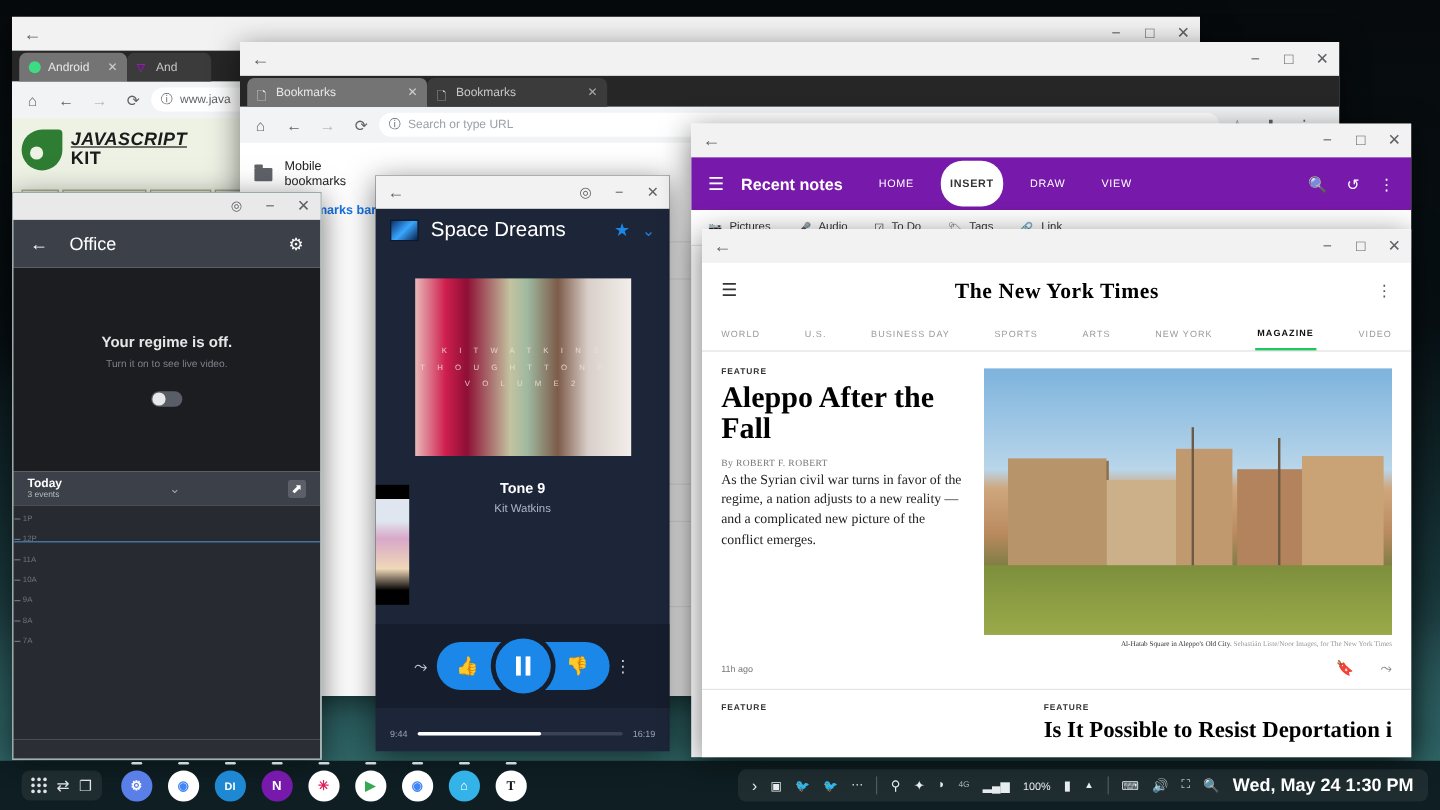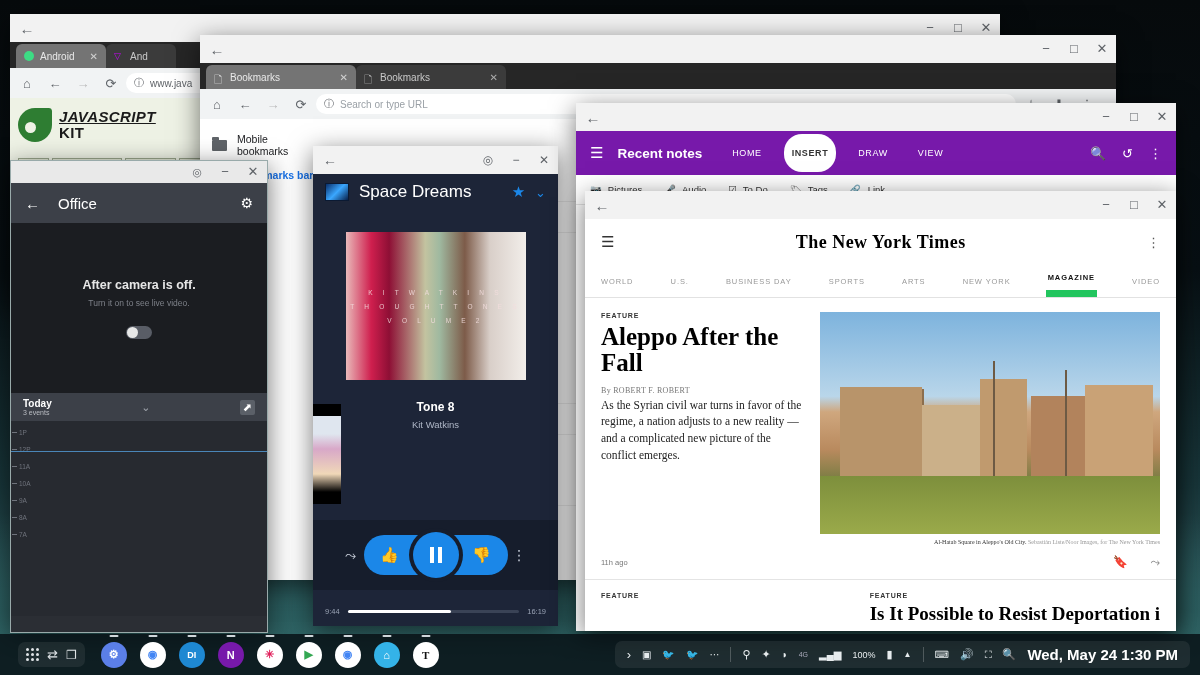--- a/index.html
+++ b/index.html
@@ -112,21 +112,21 @@
   .onri { margin-left:auto; display:flex; gap:16px; font-size:13px; }
   .onribbon { height:30px; background:#fff; display:flex; align-items:center; gap:22px; padding:0 14px; border-bottom:1px solid #e3e3e3;}
   .onitem { display:flex; align-items:center; gap:6px; font-size:9.5px; color:#333; }
 
   
   #nyt { background:#fff; }
   .nythd { height:46px; display:flex; align-items:center; padding:0 16px; }
   .nytlogo { flex:1; text-align:center; font-family:"Liberation Serif", serif; font-weight:bold; font-size:18px; color:#000; letter-spacing:.5px;}
   .nytnav { display:flex; align-items:center; justify-content:space-between; padding:0 14px; border-bottom:1px solid #e2e2e2; }
   .nytnav a { font-size:7.5px; letter-spacing:.9px; color:#999; padding:8px 2px; display:block; }
-  .nytnav a.act { color:#111; font-weight:bold; border-bottom:7px solid #22c55e; }
+  .nytnav a.act { color:#111; font-weight:bold; border-bottom:2px solid #22c55e; }
   .nytbody { display:flex; padding:14px 16px 0; gap:18px; }
   .kicker { font-size:7px; letter-spacing:.8px; color:#333; font-weight:bold; }
   .hl { font-family:"Liberation Serif", serif; font-weight:bold; font-size:25px; color:#000; line-height:1.03; margin-top:5px;}
   .byline { font-family:"Liberation Serif", serif; font-size:8px; color:#777; margin-top:10px; letter-spacing:.3px;}
   .summ { font-family:"Liberation Serif", serif; font-size:11.5px; color:#222; line-height:1.45; margin-top:2px;}
   .photo { width:340px; height:222px; position:relative; overflow:hidden;
     background:linear-gradient(to bottom,#7db3dd 0%,#b9d6ea 38%,#cfa77e 45%,#b98a5e 62%,#6e7a3e 78%,#8fa03f 100%); }
   .cap { font-family:"Liberation Serif", serif; font-size:6px; color:#333; margin-top:5px; text-align:right;}
   .cap span { color:#999; }
   .nytmeta { display:flex; align-items:center; padding:10px 16px; border-bottom:1px solid #e4e4e4; }
@@ -269,21 +269,21 @@
       <span>−</span>
       <span>✕</span>
     </div>
   </div>
   <div class="ofhead">
     <span style="font-size:15px">←</span>
     <span class="t">Office</span>
     <span style="margin-left:auto;font-size:14px">⚙</span>
   </div>
   <div class="ofbody">
-    <div class="l1">After camera is off.</div>
+    <div class="l1">Your regime is off.</div>
     <div class="l2">Turn it on to see live video.</div>
     <div class="togg"></div>
   </div>
   <div class="oftoday">
     <div>
       <div class="tt">Today</div>
       <div class="ts">3 events</div>
     </div>
     <span style="margin:0 auto;color:#9ea3ab;font-size:11px">⌄</span>
     <span style="font-size:11px;background:#5b6068;padding:1px 3px;border-radius:2px">⬈</span>
@@ -317,21 +317,21 @@
     <div class="mname">Space Dreams</div>
     <div class="mstar">★</div>
     <div class="mchev">⌄</div>
   </div>
   <div class="mprev"></div>
   <div class="mart">
     <div>K I T   W A T K I N S</div>
     <div>T H O U G H T   T O N E S</div>
     <div>V O L U M E   2</div>
   </div>
-  <div class="mtitle">Tone 8</div>
+  <div class="mtitle">Tone 9</div>
   <div class="martist">Kit Watkins</div>
   <div class="mctrl">
     <span class="mshare" style="left:32px">⤳</span>
     <div class="mpill">
       <div class="tb">👍</div>
       <div class="mplay">
           <i></i>
           <i style="margin-left:4px"></i>
         </div>
       <div class="tb">👎</div>

